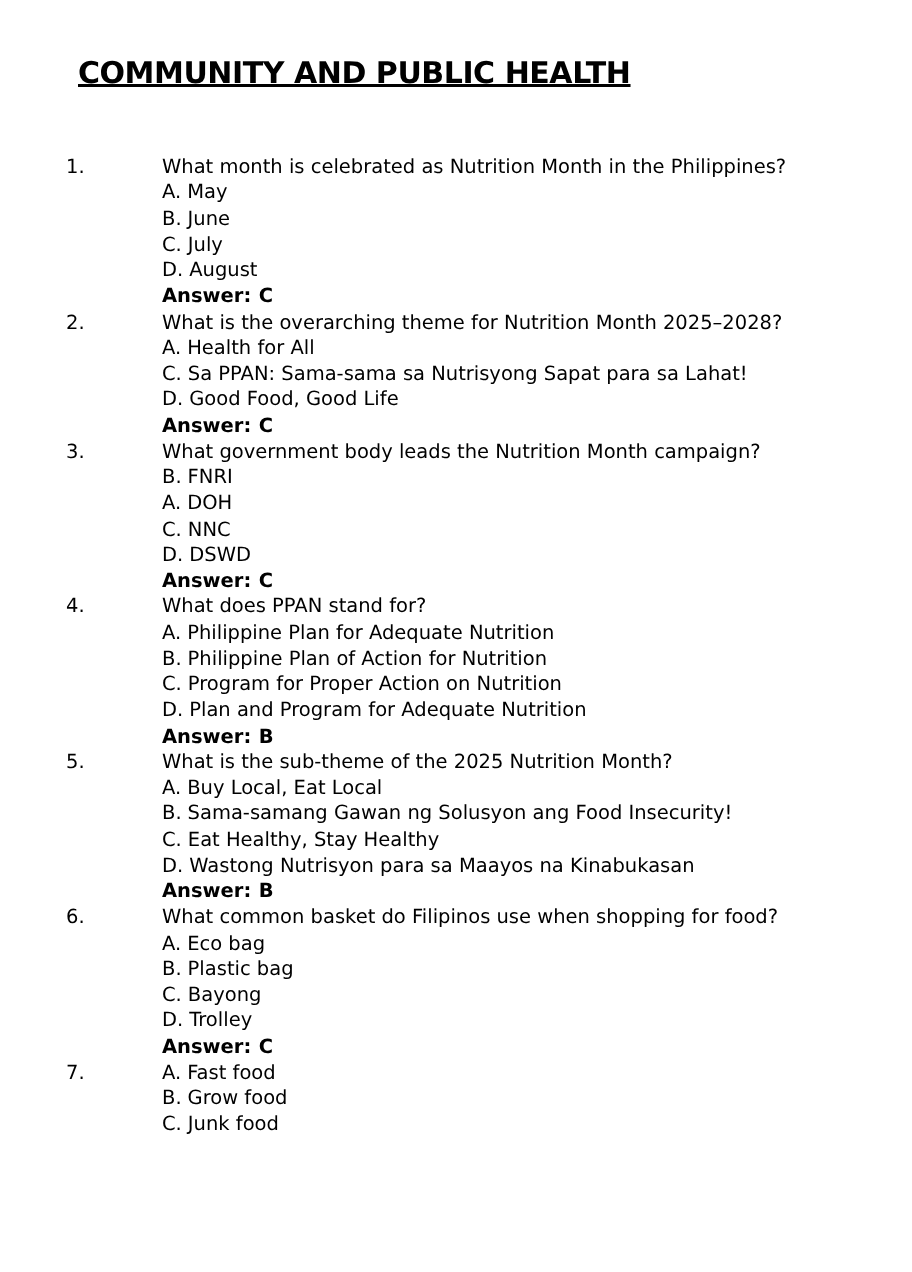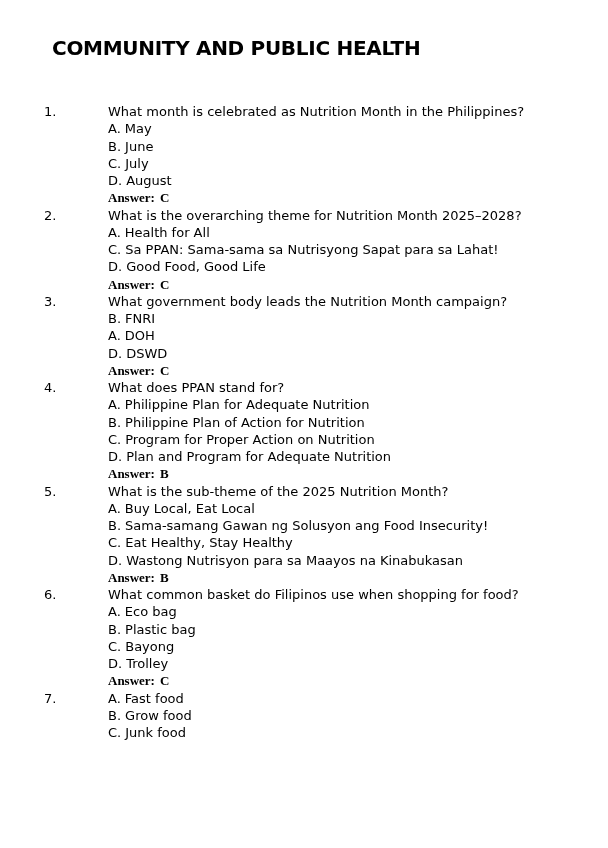--- a/index.html
+++ b/index.html
@@ -22,20 +22,21 @@
     box-sizing: border-box;
   }
   .title {
     margin: 0;
     padding: 37px 0 0 52px;
     font-size: 20px;
     font-weight: bold;
     letter-spacing: -0.3px;
     line-height: 23px;
     color: #000000;
+    text-decoration: underline;
   }
   .quiz {
     margin: 43px 0 0 44px;
     line-height: 17.25px;
   }
   .question {
     display: flex;
     align-items: flex-start;
   }
   .qnum {
@@ -45,21 +46,20 @@
   .qbody {
     flex: 1 1 auto;
     min-width: 0;
     margin-left: 40px;
   }
   .option .olet {
     margin-right: 4px;
   }
   .answer {
     font-weight: bold;
-    font-family: Liberation Serif, serif;
   }
   .answer .alabel {
     margin-right: 5px;
   }
 </style>
 </head>
 <body>
 
 <div class="page">
   <h1 class="title">COMMUNITY AND PUBLIC HEALTH</h1>
@@ -121,20 +121,23 @@
       <div class="qtext">What government body leads the Nutrition Month campaign?</div>
       <div class="opts">
   <div class="option">
     <span class="olet">B.</span><span class="otext">FNRI</span>
   </div>
 
   <div class="option">
     <span class="olet">A.</span><span class="otext">DOH</span>
   </div>
 
+  <div class="option">
+    <span class="olet">C.</span><span class="otext">NNC</span>
+  </div>
 
   <div class="option">
     <span class="olet">D.</span><span class="otext">DSWD</span>
   </div>
 </div>
       <div class="answer">
         <span class="alabel">Answer:</span><span class="aletter">C</span>
       </div>
     </div>
   </div>

